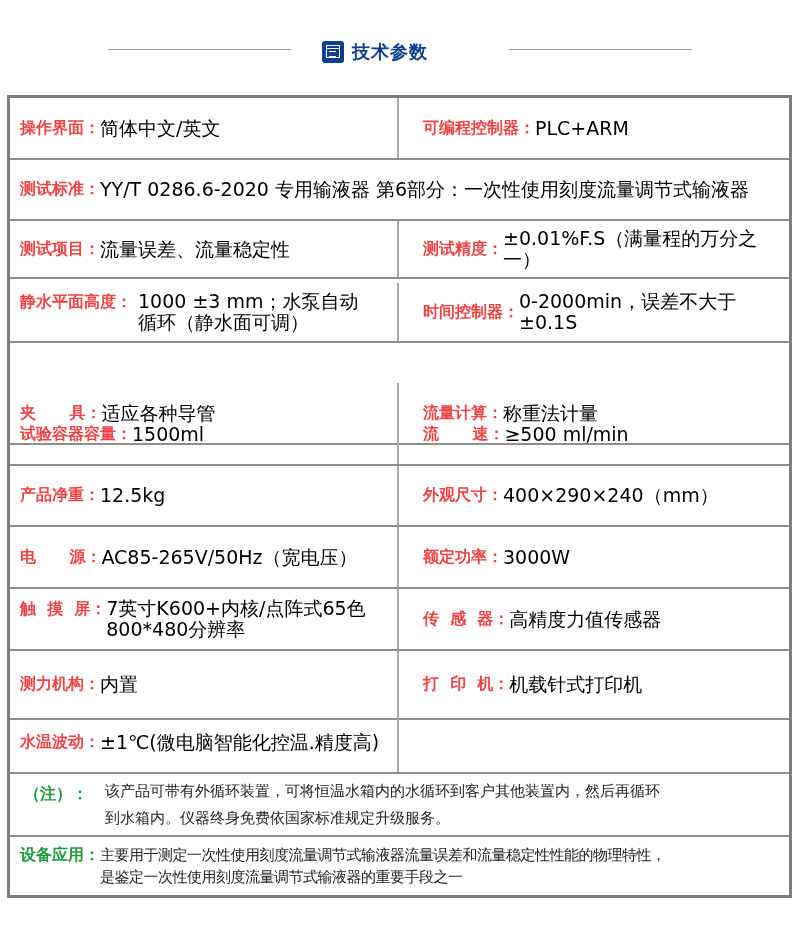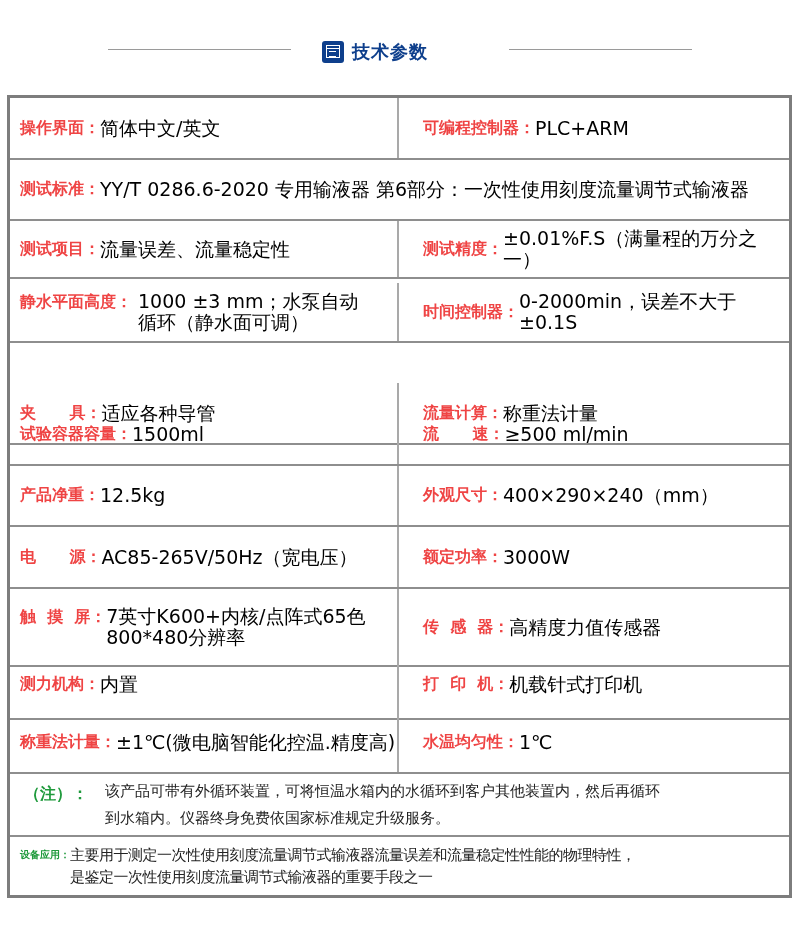--- a/index.html
+++ b/index.html
@@ -21,21 +21,21 @@
   .row { position: absolute; left: 0; right: 0; border-bottom: 2px solid #8e8e8e; box-sizing: border-box; }
   .row.last { border-bottom: none; }
   .cell { position: absolute; top: 0; bottom: 0; display: flex; align-items: center; box-sizing: border-box; }
   .cell.left { left: 0; width: 389px; padding-left: 10px; border-right: 2px solid #a9a9a9; }
   .cell.right { left: 395px; right: 0; padding-left: 18px; }
   .cell.full { left: 0; right: 0; padding-left: 10px; }
   .label { color: #ef4444; font-weight: bold; font-size: 16px; white-space: pre; flex: 0 0 auto; }
   .value { font-size: 19px; color: #000000; white-space: pre-line; line-height: 21px; }
   .note-label { color: #1f9a3c; font-weight: bold; font-size: 16px; white-space: pre; width: 95px; padding-left: 14px; box-sizing: border-box; }
   .note-value { font-size: 15px; line-height: 27px; color: #222; white-space: pre-line; }
-  .app-label { color: #1f9a3c; font-weight: bold; font-size: 10px; white-space: pre; }
+  .app-label { color: #1f9a3c; font-weight: bold; font-size: 16px; white-space: pre; }
   .app-value { font-size: 15px; line-height: 22px; color: #222; white-space: pre-line; letter-spacing: -0.5px; }
 </style>
 </head>
 <body>
 
 <div class="header">
   <div class="line left"></div>
   <div class="title-wrap">
     <div class="icon">
         <div class="win"></div>
@@ -125,21 +125,21 @@
     <div class="cell left">
       <span class="label">电      源：</span>
       <span class="value">AC85-265V/50Hz（宽电压）</span>
     </div>
     <div class="cell right">
       <span class="label">额定功率：</span>
       <span class="value">3000W</span>
     </div>
   </div>
 
-  <div class="row" style="top:491px;height:78px;">
+  <div class="row" style="top:491px;height:62px;">
     <div class="cell left">
       <span class="label" style="margin-top:-20px;">触  摸  屏：</span>
       <span class="value">7英寸K600+内核/点阵式65色
 800*480分辨率</span>
     </div>
     <div class="cell right">
       <span class="label">传  感  器：</span>
       <span class="value">高精度力值传感器</span>
     </div>
   </div>
@@ -150,26 +150,22 @@
       <span class="value">内置</span>
     </div>
     <div class="cell right">
       <span class="label">打  印  机：</span>
       <span class="value">机载针式打印机</span>
     </div>
   </div>
 
   <div class="row" style="top:614px;height:62px;">
     <div class="cell left">
-      <span class="label">称重法计量：</span>
+      <span class="label">水温波动：</span>
       <span class="value">±1℃(微电脑智能化控温.精度高)</span>
-    </div>
-    <div class="cell right">
-      <span class="label">水温均匀性：</span>
-      <span class="value">1℃</span>
     </div>
   </div>
 
   <div class="row" style="top:676px;height:63px;">
     <div class="cell full" style="padding-left:0;">
       <span class="note-label" style="margin-top:-20px;">（注）：</span>
       <span class="note-value">该产品可带有外循环装置，可将恒温水箱内的水循环到客户其他装置内，然后再循环
 到水箱内。仪器终身免费依国家标准规定升级服务。</span>
     </div>
   </div>

